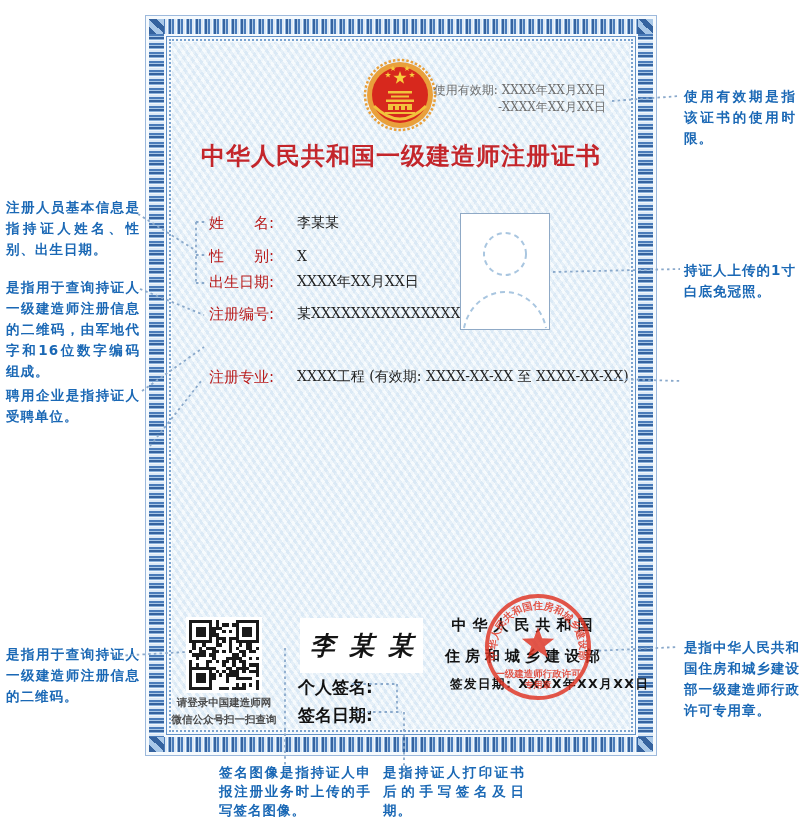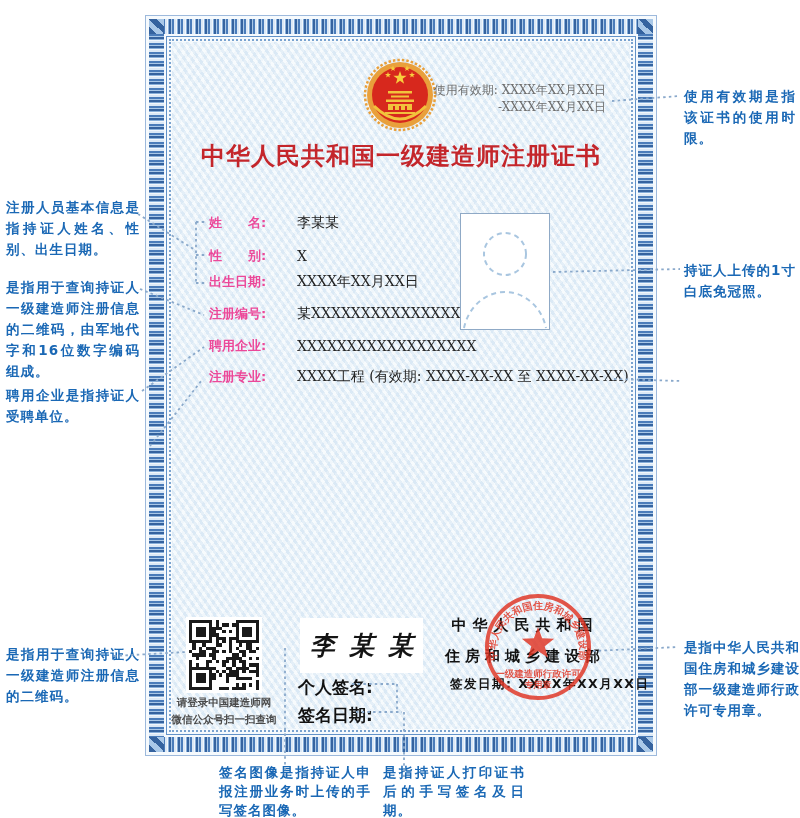--- a/index.html
+++ b/index.html
@@ -23,21 +23,21 @@
                      repeating-linear-gradient(-55deg,rgba(255,255,255,.35) 0 4px,rgba(206,226,243,.25) 4px 8px);}
 
   
   .emblem{position:absolute;left:362px;top:58px;width:76px;height:76px;}
   .validity{position:absolute;right:194px;top:82px;text-align:right;font-size:12px;color:#6e6e6e;
     line-height:17px;font-family:"DejaVu Serif","Liberation Serif",serif;}
   .cert-title{position:absolute;left:145px;top:140px;width:512px;text-align:center;
     font-size:24px;font-weight:bold;color:#c4262b;letter-spacing:1px;}
 
   .field{position:absolute;left:209px;height:20px;display:flex;align-items:center;white-space:nowrap;}
-  .flabel{font-weight:bold;font-size:13px;color:#ec4899;flex:none;width:84px;}
+  .flabel{font-weight:normal;font-size:15px;color:#b91c1c;flex:none;width:84px;}
   .fvalue{font-size:14px;color:#232323;font-family:"DejaVu Serif","Liberation Serif",serif;margin-left:4px;}
 
   .photo{position:absolute;left:460px;top:213px;width:90px;height:117px;background:#ffffff;
     border:1px solid #8fa9c6;box-sizing:border-box;}
 
   .qr-wrap{position:absolute;left:186px;top:617px;width:76px;height:76px;background:#ffffff;padding:3px;box-sizing:border-box;}
   .qr-caption{position:absolute;left:158px;top:694px;width:132px;text-align:center;
     font-size:10.5px;font-weight:600;color:#4a4a4a;line-height:17px;}
 
   .sign-box{position:absolute;left:300px;top:618px;width:123px;height:55px;background:#ffffff;
@@ -117,24 +117,20 @@
     <span class="flabel">性　　别:</span>
     <span class="fvalue">X</span>
   </div>
   <div class="field" style="top:272px">
     <span class="flabel">出生日期:</span>
     <span class="fvalue">XXXX年XX月XX日</span>
   </div>
   <div class="field" style="top:304px">
     <span class="flabel">注册编号:</span>
     <span class="fvalue">某XXXXXXXXXXXXXXXX</span>
-  </div>
-  <div class="field" style="top:336px">
-    <span class="flabel">聘用企业:</span>
-    <span class="fvalue">XXXXXXXXXXXXXXXXXX</span>
   </div>
   <div class="field" style="top:367px">
     <span class="flabel">注册专业:</span>
     <span class="fvalue">XXXX工程 (有效期: XXXX-XX-XX 至 XXXX-XX-XX)</span>
   </div>
 
   <div class="photo">
     <svg width="88" height="115" viewBox="0 0 88 115">
       <circle cx="44" cy="40" r="21" fill="none" stroke="#a9c6e0" stroke-width="2" stroke-dasharray="5 4"></circle>
       <path d="M3 114 A 42 46 0 0 1 85 114" fill="none" stroke="#a9c6e0" stroke-width="2" stroke-dasharray="5 4"></path>

